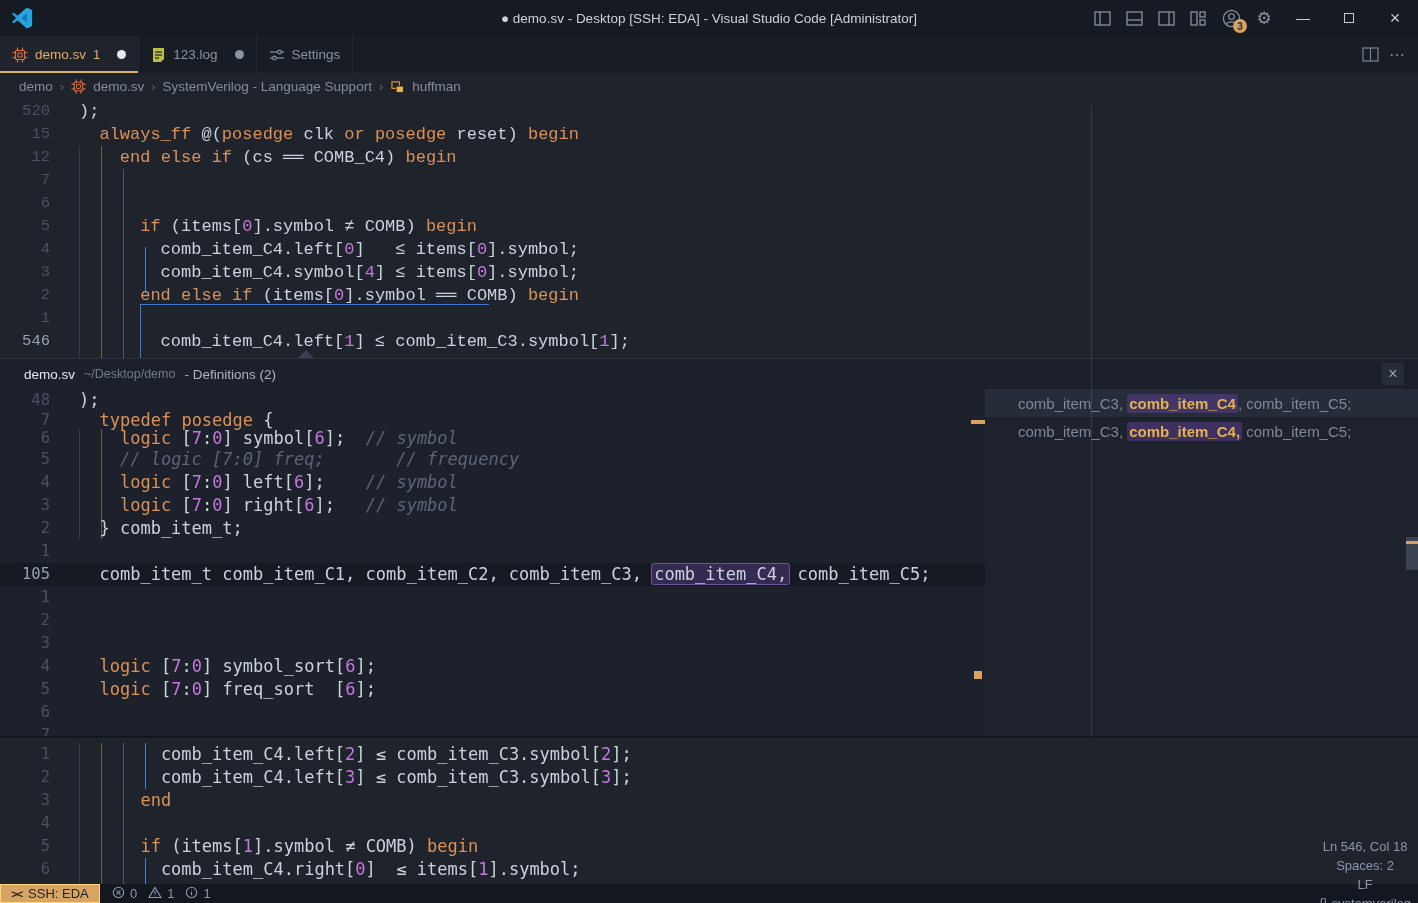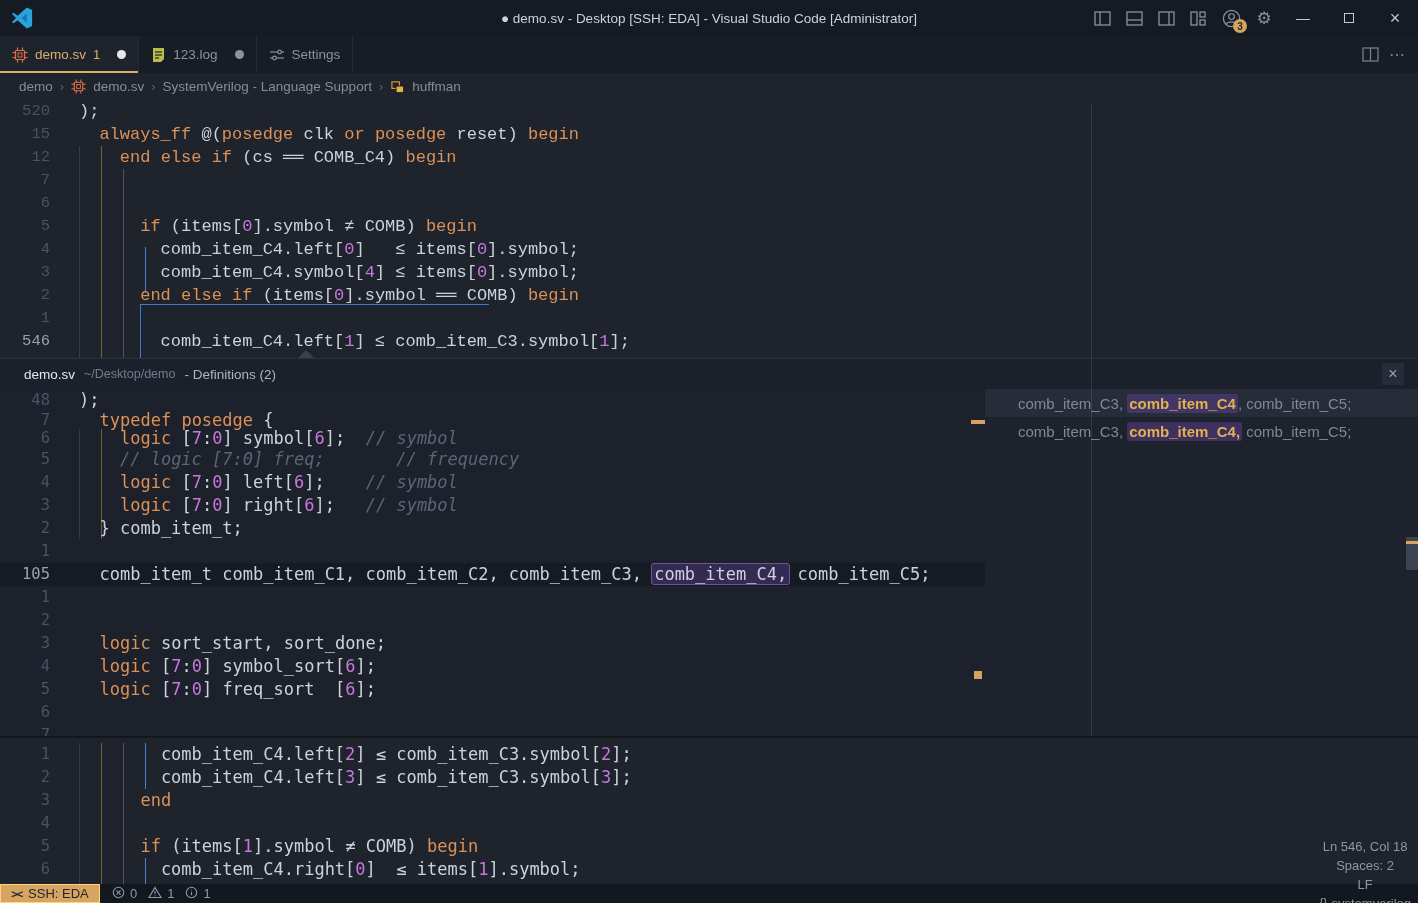--- a/index.html
+++ b/index.html
@@ -338,21 +338,20 @@
             </div>
             <div class="crow">
               <span class="ln">1</span>
               <span class="codetxt"></span>
             </div>
             <div class="crow">
               <span class="ln">2</span>
             </div>
             <div class="crow">
               <span class="ln">3</span>
-              <span class="codetxt"><span class="tk-f">  </span><span class="tk-k">logic</span><span class="tk-f"> sort_start, sort_done;</span></span>
             </div>
             <div class="crow">
               <span class="ln">4</span>
               <span class="codetxt"><span class="tk-f">  </span><span class="tk-k">logic</span><span class="tk-f"> [</span><span class="tk-n">7</span><span class="tk-f">:</span><span class="tk-n">0</span><span class="tk-f">] symbol_sort[</span><span class="tk-n">6</span><span class="tk-f">];</span></span>
             </div>
             <div class="crow">
               <span class="ln">5</span>
               <span class="codetxt"><span class="tk-f">  </span><span class="tk-k">logic</span><span class="tk-f"> [</span><span class="tk-n">7</span><span class="tk-f">:</span><span class="tk-n">0</span><span class="tk-f">] freq_sort  [</span><span class="tk-n">6</span><span class="tk-f">];</span></span>
             </div>
             <div class="crow">

